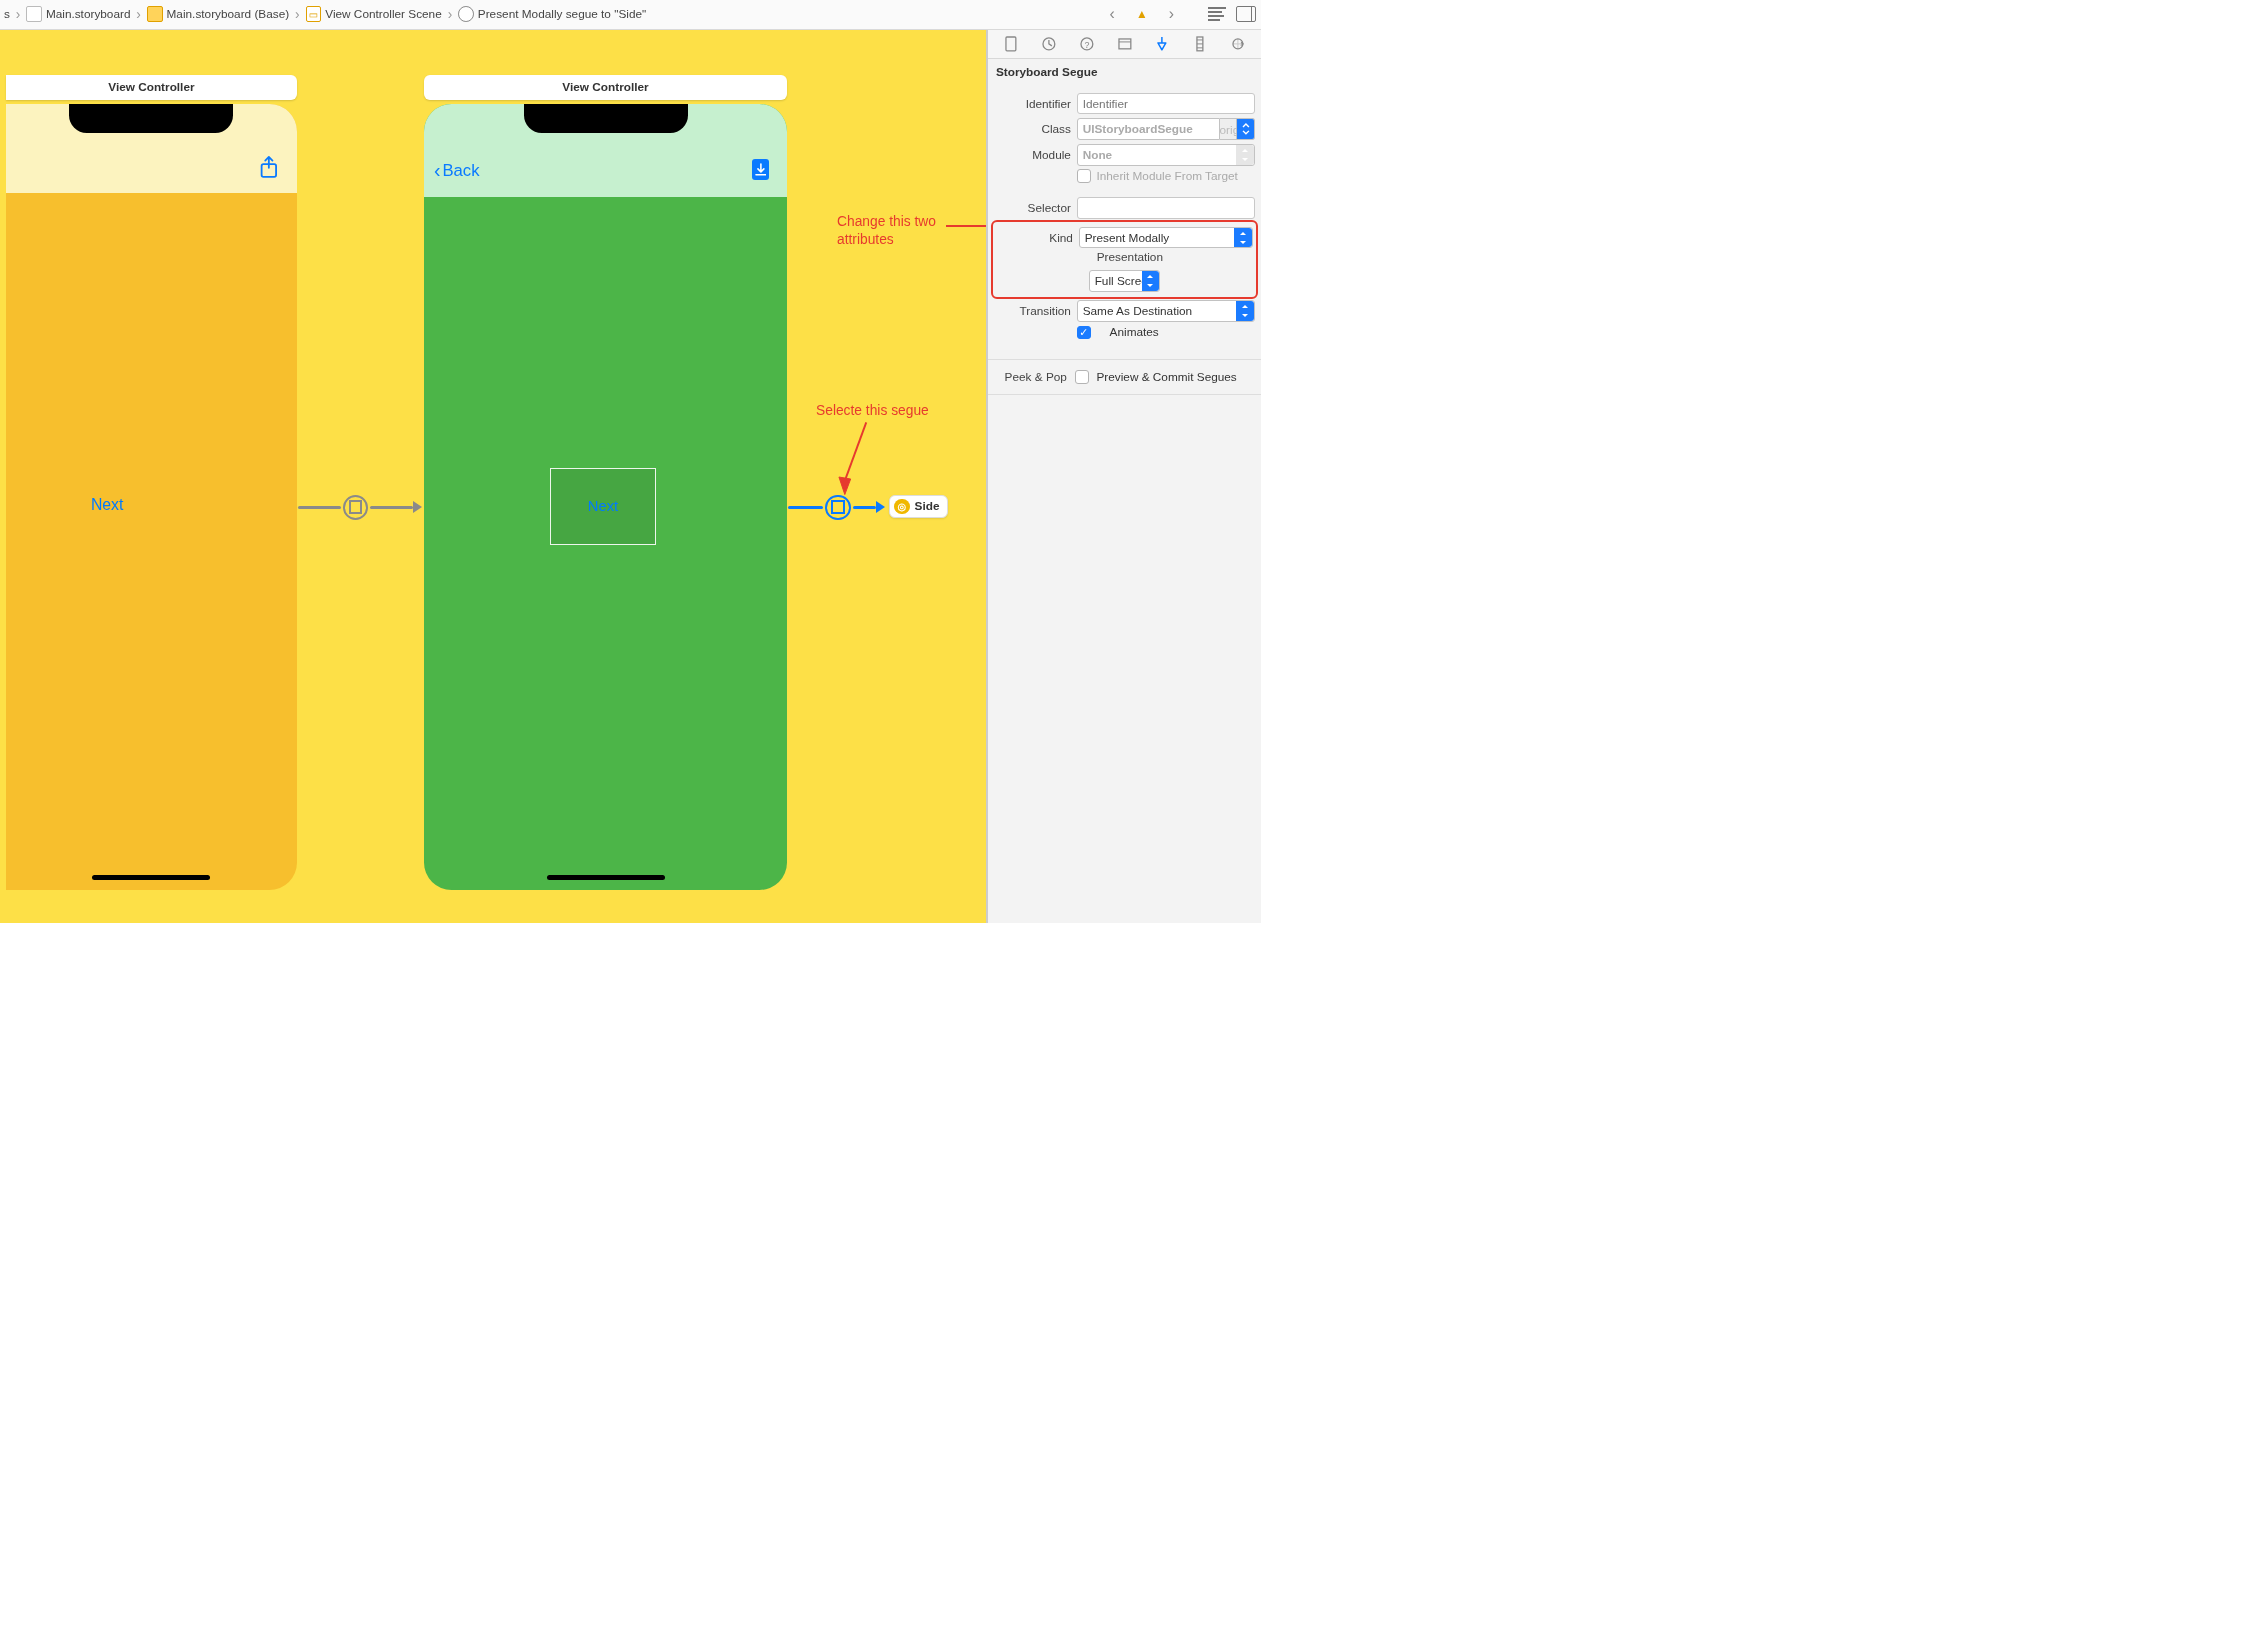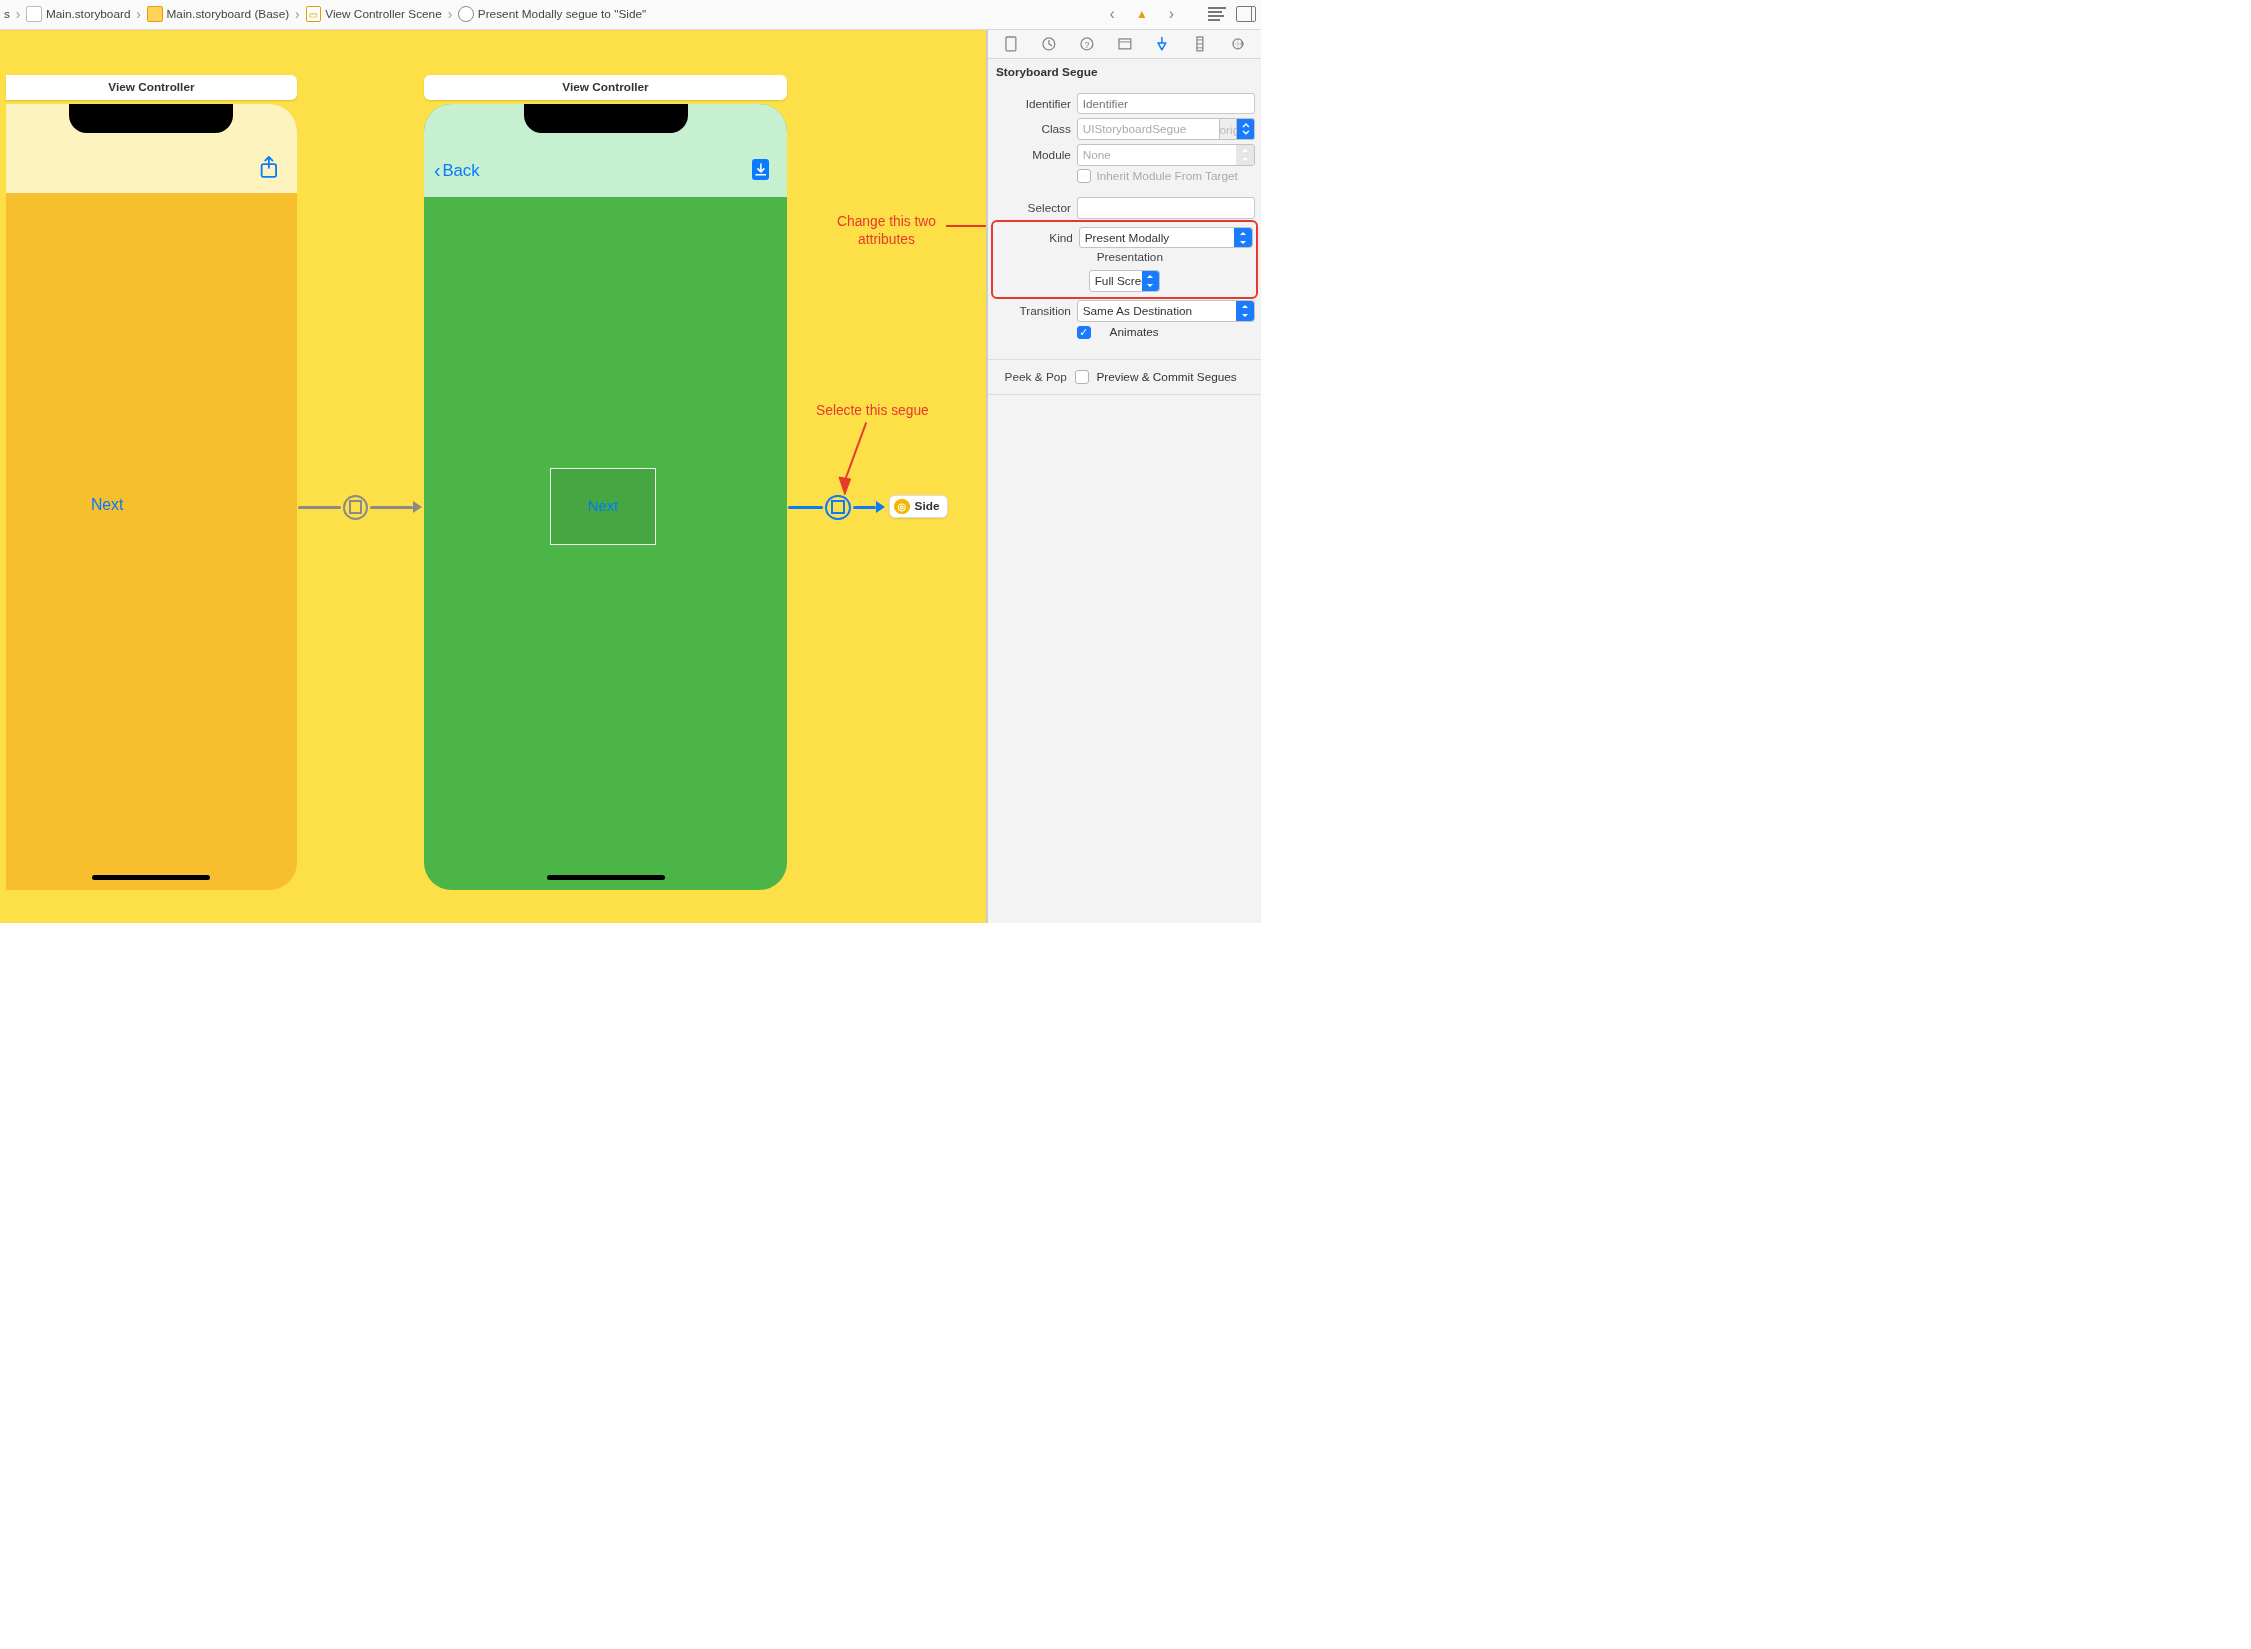--- a/index.html
+++ b/index.html
@@ -71,21 +71,21 @@
   .insp-section-hdr { padding:5.9px 7.9px; font-weight:700; font-size:11.8px; background:#f3f3f3; }
   .form { padding:3.9px 5.9px 9.9px; }
   .row { display:flex; align-items:center; margin:3.9px 0; gap:5.9px; }
   .row .lbl { width:77px; text-align:right; color:#444; font-size:11.8px; }
   .row .ctl { flex:1; }
   .tf { width:100%; height:21.7px; border:1px solid #c8c8c8; border-radius:3px; padding:0 4.9px; background:#fff; font-size:11.8px; }
   .sel { width:100%; height:21.7px; border:1px solid #c2c2c2; border-radius:3px; background:#fff; display:flex; align-items:center; padding:0 4.9px; position:relative; font-size:11.8px; }
   .sel .knob { position:absolute; right:0; top:0; bottom:0; width:17.7px; background:#1a7bff; border-top-right-radius:3px; border-bottom-right-radius:3px; display:flex; align-items:center; justify-content:center;}
   .sel .knob::before { content:""; width:0; height:0; border-left:3.9px solid transparent; border-right:3.9px solid transparent; border-bottom:3.9px solid #fff; position:absolute; top:3.9px;}
   .sel .knob::after { content:""; width:0; height:0; border-left:3.9px solid transparent; border-right:3.9px solid transparent; border-top:3.9px solid #fff; position:absolute; bottom:3.9px;}
-  .sel.disabled { color:#aaa; }
+  .sel.disabled { color:#aaa;font-weight:bold; }
   .sel.disabled .knob{ background:#cdd7ff; }
   .class-row { display:flex; gap:0; }
   .class-row .sel { border-top-right-radius:0; border-bottom-right-radius:0; }
   .class-nav { width:17.7px; height:21.7px; background:#eee; border:1px solid #c2c2c2; border-left:none; display:flex; align-items:center; justify-content:center; color:#bbb; border-radius:0; }
   .class-nav:last-child { border-top-right-radius:3px; border-bottom-right-radius:3px; background:#1a7bff;}
   .chk { width:13.8px; height:13.8px; border:1px solid #b4b4b4; border-radius:3px; display:inline-flex; align-items:center;justify-content:center;background:#fff; }
   .chk.checked { background:#1a7bff; border-color:#1a7bff; color:#fff; font-size:10.8px; }
   .chk.checked::after { content:"✓"; }
   .hl-red { outline:2px solid #e63a2e; outline-offset:1px; border-radius:3px; }
   .section-sep { height:1px; background:#ddd; margin:5.9px 0; }
@@ -195,21 +195,21 @@
       <div class="line" style="width:35px"></div>
       <div class="node"></div>
       <div class="line" style="width:23.6px"></div>
       <div class="arrow"></div>
     </div>
     <div class="side-pill" style="left:889px; top:465px;">
       <span class="dot">◎</span>
       <span>Side</span>
     </div>
 
-    <div class="annot" style="left:837px; top:183px; text-align:center; white-space:pre;">Change this two
+    <div class="annot" style="left:837px; top:183px; white-space:pre;">Change this two
 attributes</div>
     <svg class="annot-arrow" style="left:946px; top:191px;" width="128" height="9.9" viewBox="0 0 130 10">
       <line x1="0" y1="5" x2="118" y2="5" stroke-width="2"></line>
       <polygon points="118,0 130,5 118,10"></polygon>
     </svg>
 
     <div class="annot" style="left:816px; top:372px;">Selecte this segue</div>
     <svg class="annot-arrow" style="left:837px; top:392px;" width="39" height="73" viewBox="0 0 40 74">
       <line x1="30" y1="0" x2="8" y2="60" stroke-width="2"></line>
       <polygon points="2,56 8,74 14,58"></polygon>

